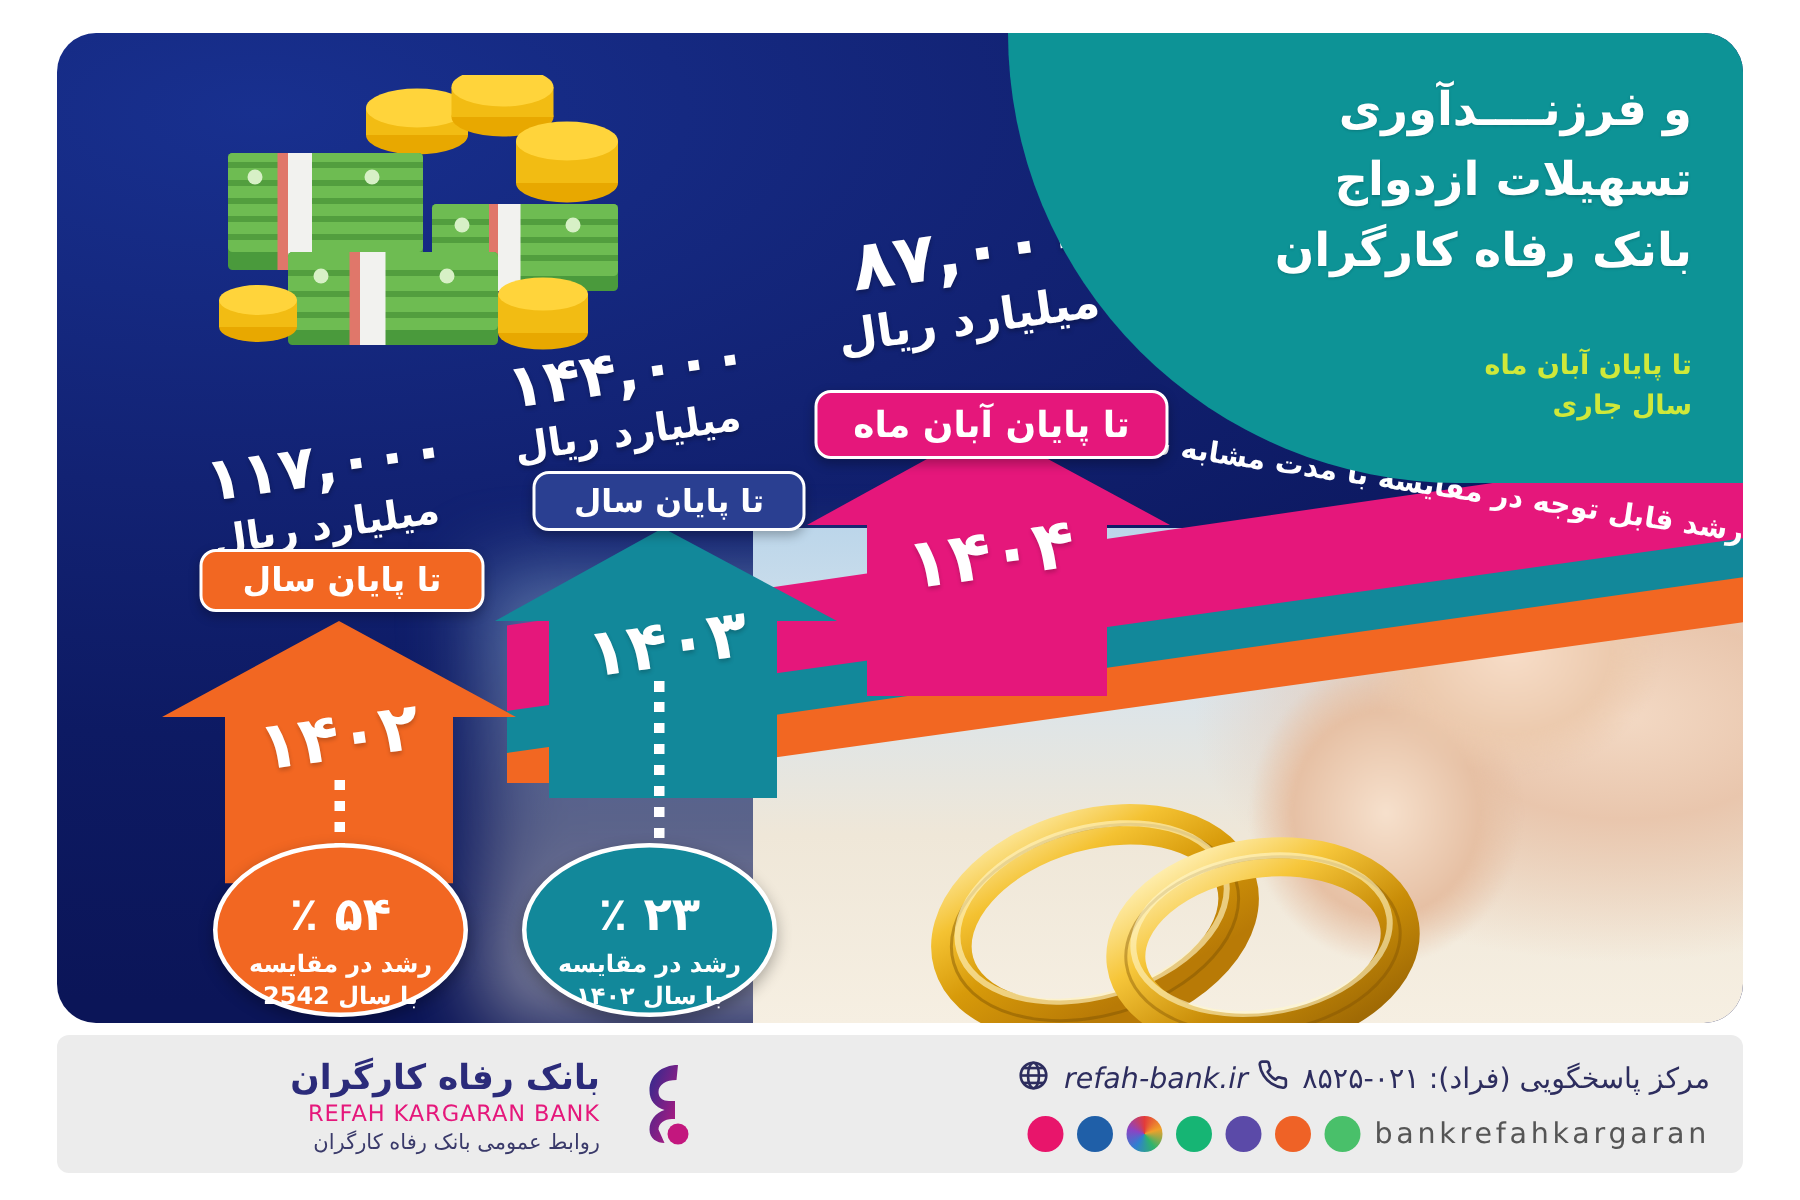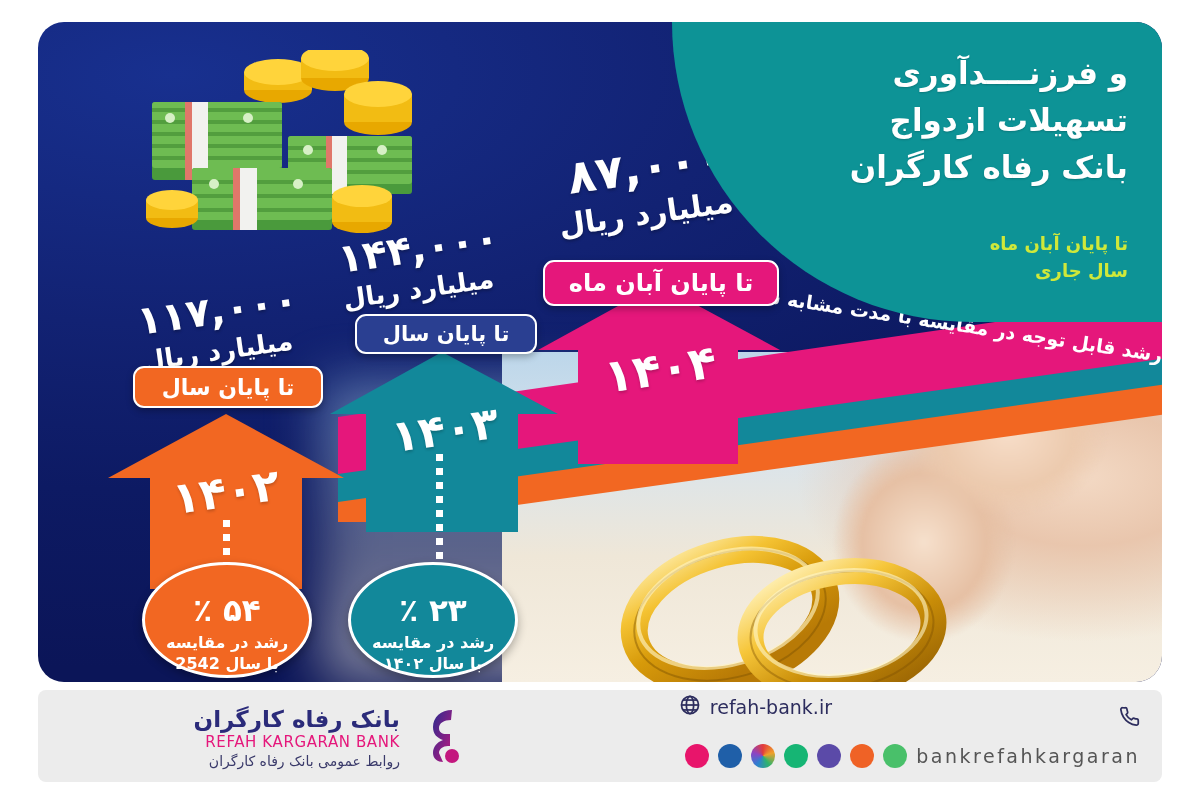--- a/index.html
+++ b/index.html
@@ -131,21 +131,21 @@
   .circ .lbl{ font-size:16px; font-weight:bold; line-height:1.35; }
 
   
   #footer{
     position:absolute; left:38px; top:690px; width:1124px; height:92px;
     background:#ececec; border-radius:8px;
   }
   .f-row{ position:absolute; display:flex; align-items:center; gap:9px; direction:rtl; }
   #f-phone{ right:22px; top:16px; }
   #f-phone .t{ color:#2d2d5e; font-size:19px; }
-  #f-web{ right:330px; top:4px; }
+  #f-web{ right:330px; top:16px;font-style:italic; }
   #f-web .t{ color:#2d2d5e; font-size:19px; direction:ltr; }
   #f-social{ right:22px; top:54px;margin-left:36px; }
   #f-social .t{ color:#555; font-size:19px; letter-spacing:2.5px; direction:ltr; }
   .sico{ width:24px; height:24px; border-radius:50%; display:inline-block; }
 
   #logo{ position:absolute; left:60px; top:14px; width:370px; height:68px;
          display:flex; align-items:center; gap:12px; direction:rtl; }
   #logo .txts{ text-align:right; direction:rtl; }
   #logo .fa{ color:#2b2b7a; font-size:23px; font-weight:bold; line-height:1.15; }
   #logo .en{ color:#e5177b; font-size:15px; font-weight:normal; letter-spacing:.6px; }
@@ -327,20 +327,21 @@
     <div class="hdr-sub">
       <div>تا پایان آبان ماه</div>
       <div>سال جاری</div>
     </div>
 
   </div>
 
   <div id="footer">
 
     <div class="f-row" id="f-phone">
+      <span class="t">مرکز پاسخگویی (فراد): ۰۲۱-۸۵۲۵</span>
       <span>
         <svg width="21" height="21" viewBox="0 0 24 24" fill="none" stroke="#2d2d5e" stroke-width="2" stroke-linecap="round" stroke-linejoin="round">
           <path d="M22 16.9v3a2 2 0 0 1-2.2 2 19.8 19.8 0 0 1-8.6-3.1 19.5 19.5 0 0 1-6-6A19.8 19.8 0 0 1 2.1 4.2 2 2 0 0 1 4.1 2h3a2 2 0 0 1 2 1.7c.1 1 .4 1.9.7 2.8a2 2 0 0 1-.5 2.1L8.1 9.8a16 16 0 0 0 6 6l1.2-1.2a2 2 0 0 1 2.1-.5c.9.3 1.8.6 2.8.7a2 2 0 0 1 1.8 2.1z"></path>
         </svg>
       </span>
     </div>
 
     <div class="f-row" id="f-web">
       <span class="t">refah-bank.ir</span>
       <span>

